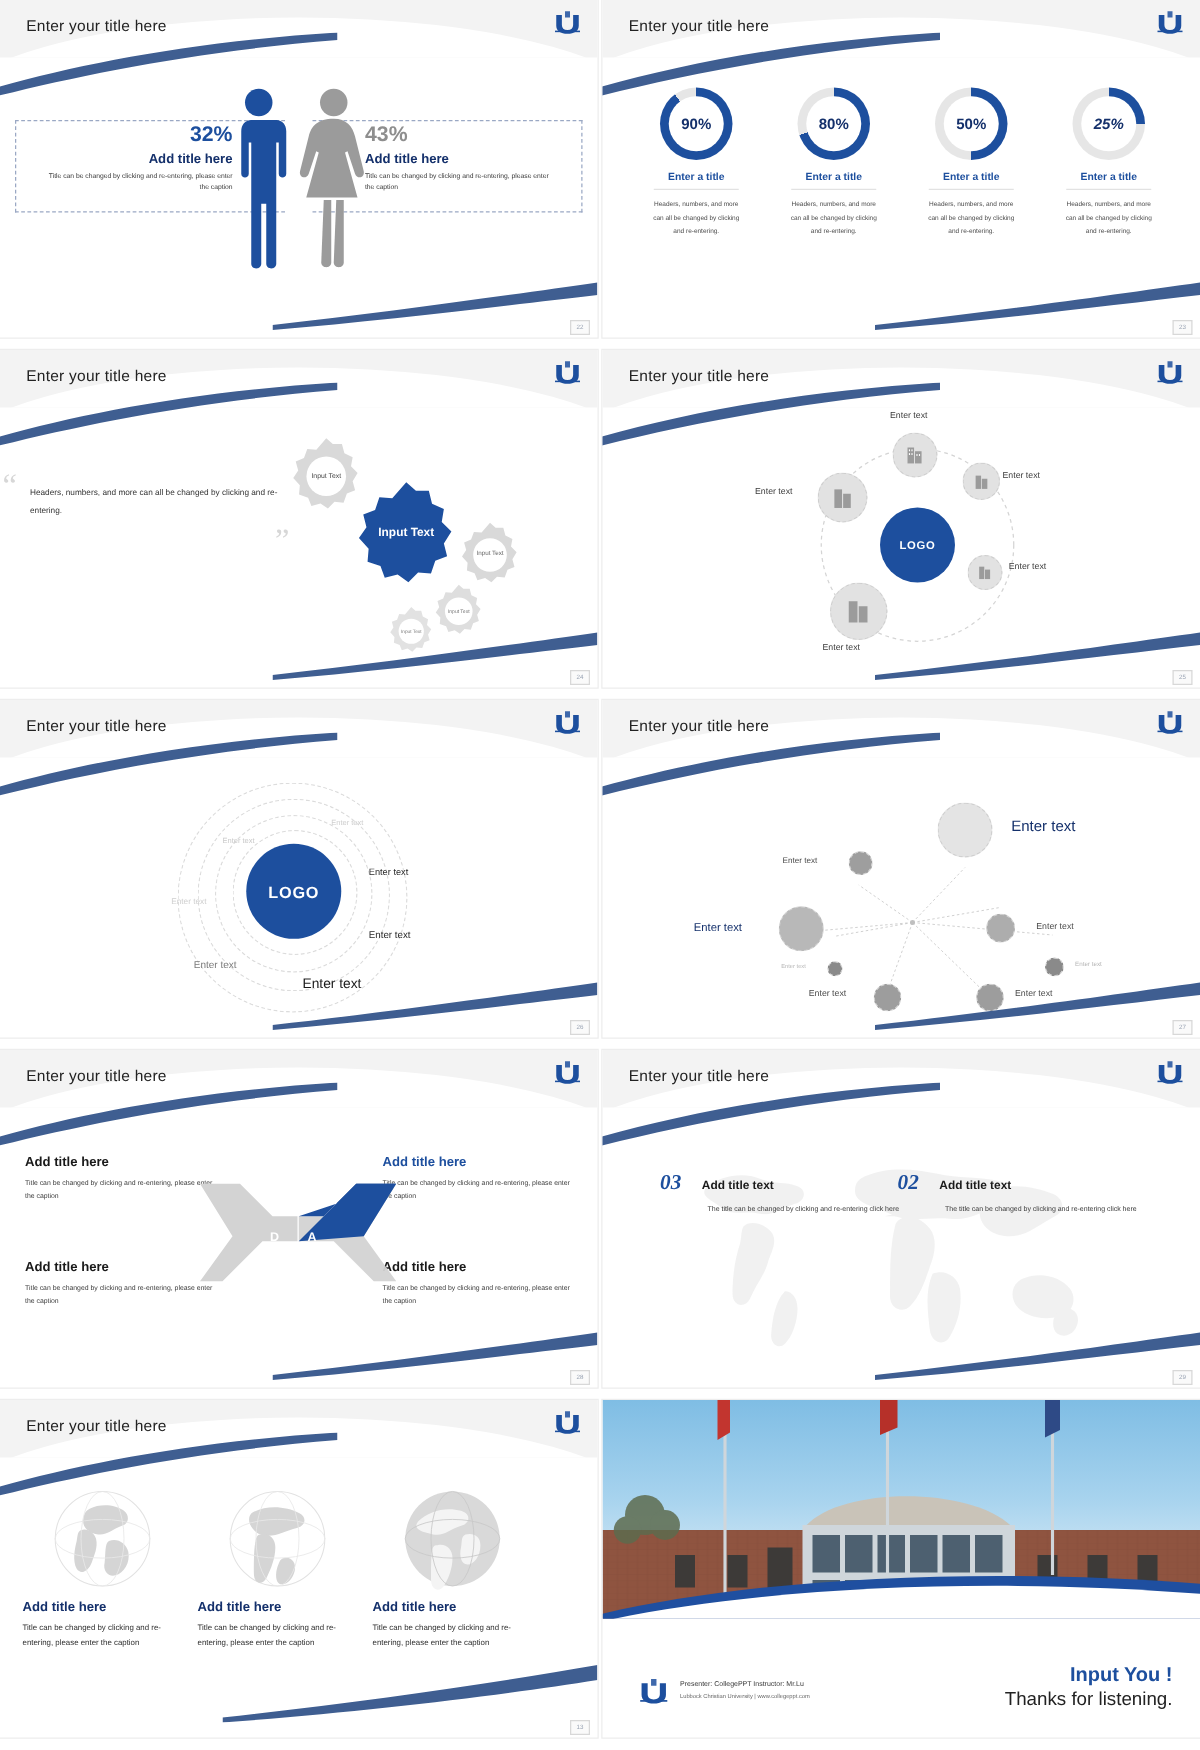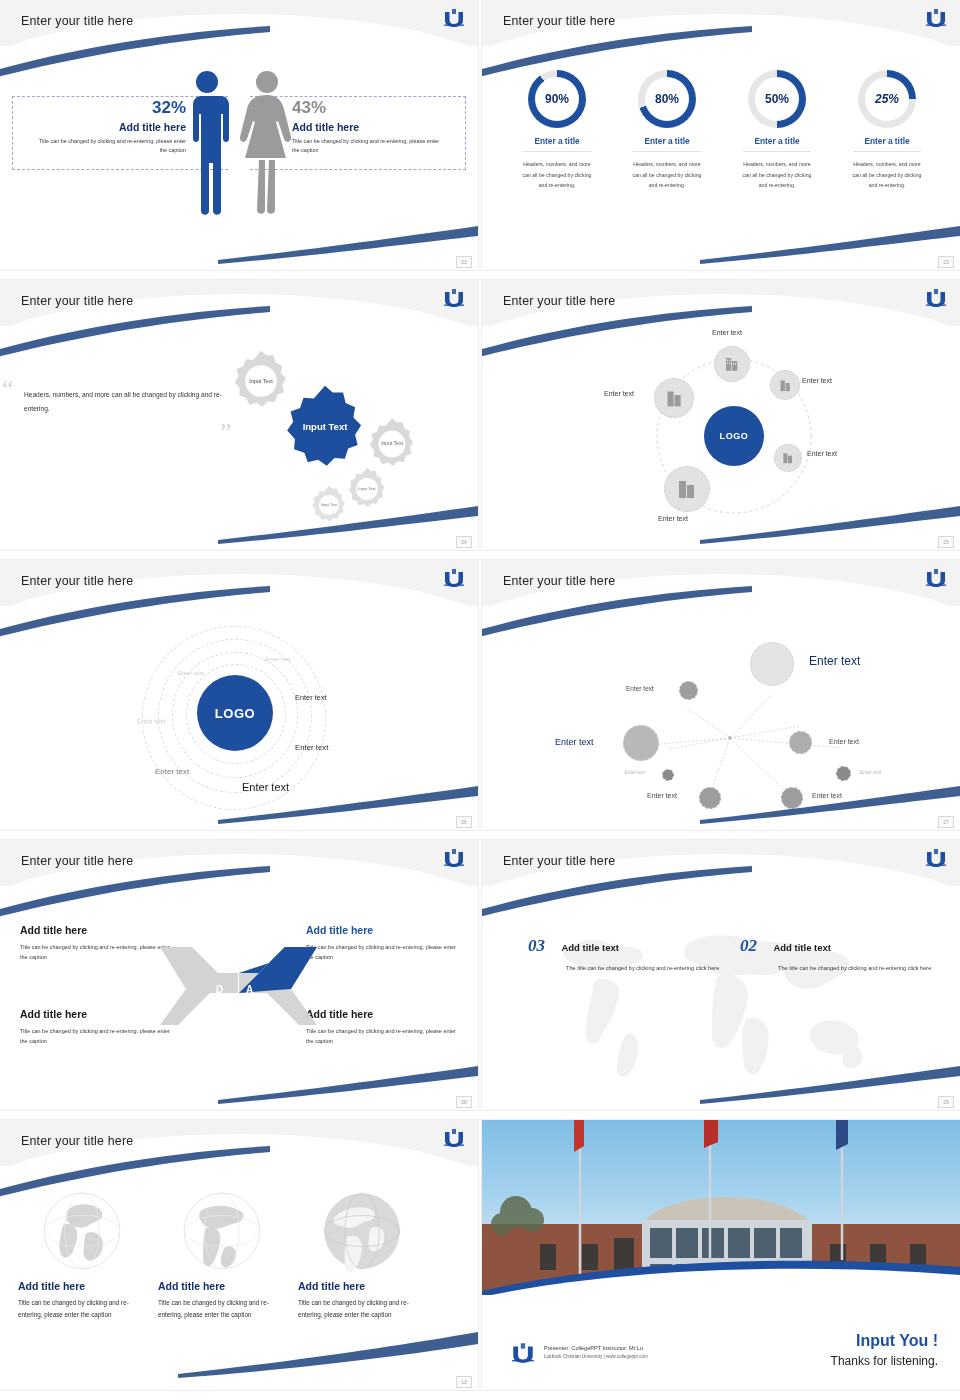--- a/index.html
+++ b/index.html
@@ -72,21 +72,21 @@
 
   
   .gcol{position:absolute;width:128px;}
   .gcol h4{margin:6px 0 5px;font-size:10.5px;color:#14306b;}
   .gcol p{margin:0;font-size:6.3px;line-height:1.9;color:#2e2e2e;}
 
   
   .photo{position:absolute;left:0;top:0;width:478px;height:175px;overflow:hidden;}
   .sky{position:absolute;inset:0;background:linear-gradient(#7fbde4 0%,#a7d3ee 45%,#cfe6f4 75%,#e6f1f8 100%);}
   .thanks-t{position:absolute;right:22px;bottom:40px;font-size:16px;font-weight:bold;color:#1d4f9e;}
-  .thanks-s{position:absolute;right:22px;bottom:22px;font-size:12px;color:#222;margin-top:37px;}
+  .thanks-s{position:absolute;right:22px;bottom:22px;font-size:15px;color:#222;margin-top:37px;}
   .pres{position:absolute;left:62px;bottom:28px;font-size:5.6px;color:#3a3a3a;line-height:1.9;white-space:nowrap;}
   .pres .l2{font-size:4.6px;color:#666;}
 </style>
 </head>
 <body>
 
 <div class="deck">
 
   <div class="slide">
     <div class="hdr">
@@ -527,21 +527,21 @@
           <path d="M286 112c14-6 30-2 38 8 6 8 2 20-8 22-14 4-30 0-36-10-4-8-2-16 6-20z"></path>
           <path d="M318 136c8-2 14 4 12 12-2 8-10 12-16 8-6-4-4-18 4-20z"></path>
         </g>
       </svg>
 
       <div class="numblk" style="left:46px;top:50px;">
         <span class="n">03</span>
         <span class="t" style="margin-left:12px;">Add title text</span>
         <div class="d" style="margin-left:38px;">The title can be changed by clicking and re-entering click here</div>
       </div>
-      <div class="numblk" style="left:258px;top:50px;">
+      <div class="numblk" style="left:236px;top:50px;">
         <span class="n">02</span>
         <span class="t" style="margin-left:12px;">Add title text</span>
         <div class="d" style="margin-left:38px;">The title can be changed by clicking and re-entering click here</div>
       </div>
     </div>
     <div class="pgnum">29</div>
   </div>
 
   <div class="slide">
     <div class="hdr">

